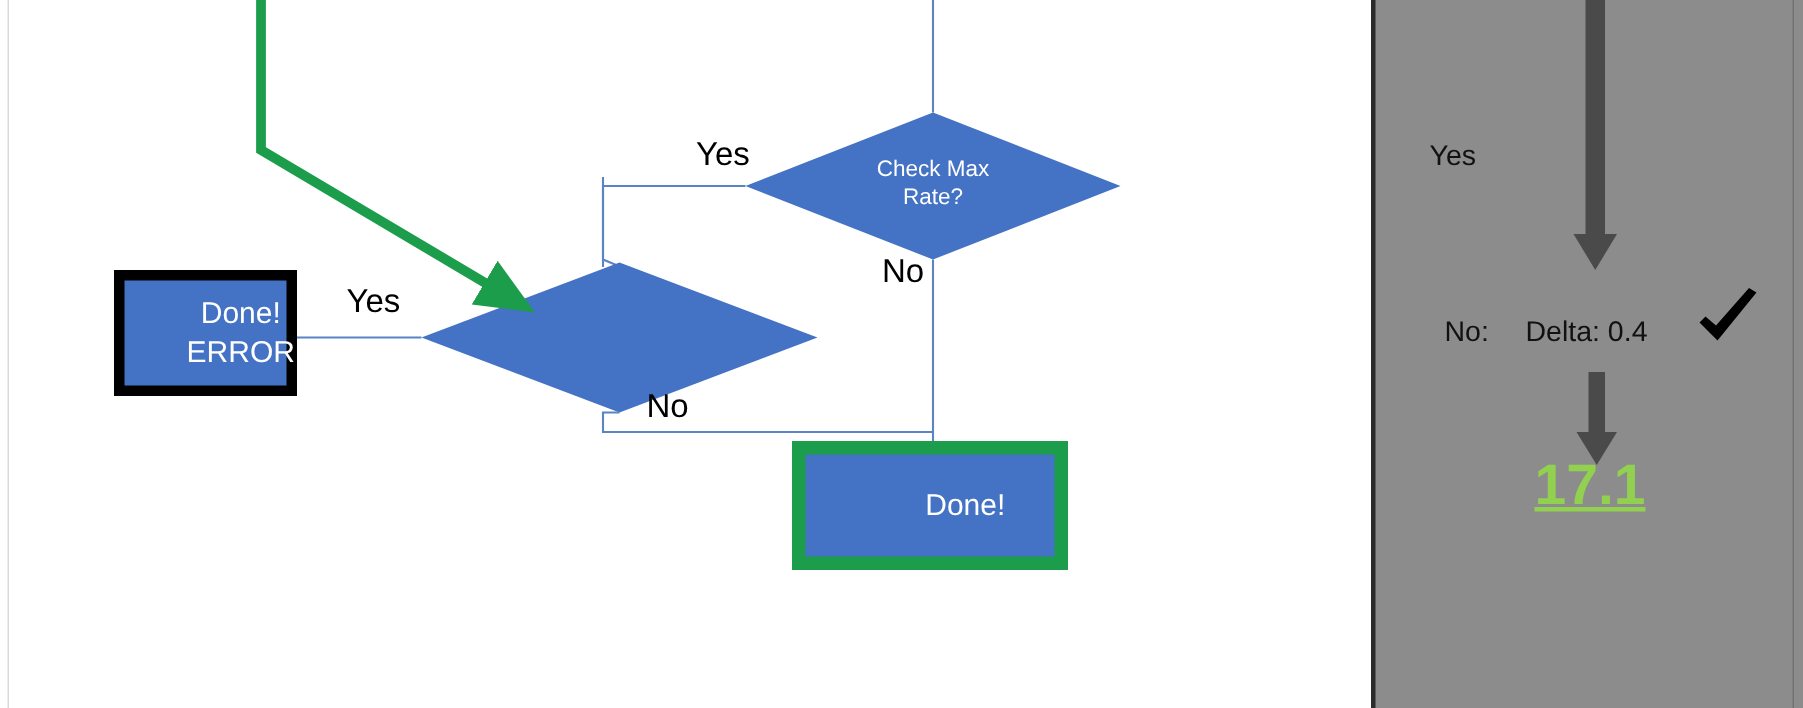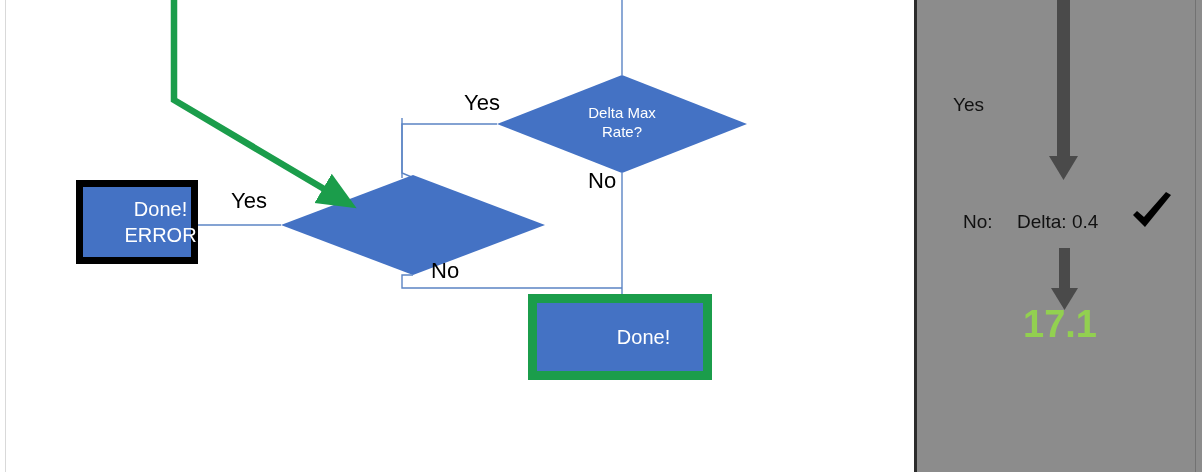--- a/index.html
+++ b/index.html
@@ -115,20 +115,21 @@
   }
   #panel-value {
     position: absolute;
     left: 106px;
     top: 305px;
     color: #92d050;
     font-size: 38px;
     font-weight: bold;
     line-height: 1;
     white-space: nowrap;
+    text-decoration: underline;
   }
   .left-rule {
     position: absolute;
     left: 5px;
     top: 0;
     width: 1px;
     height: 472px;
     background: #d9d9d9;
   }
 </style>
@@ -159,21 +160,21 @@
 
       <line x1="281" y1="225" x2="198" y2="225" stroke="#5b84c4" stroke-width="1.4"></line>
 
       <polyline points="413,275 402,275 402,288 622,288" fill="none" stroke="#5b84c4" stroke-width="1.4"></polyline>
 
       <line x1="622" y1="173" x2="622" y2="296" stroke="#5b84c4" stroke-width="1.4"></line>
 
       <polyline points="174,0 174,100 341,199" fill="none" stroke="#1b9d4b" stroke-width="6.5" stroke-linejoin="miter" stroke-linecap="butt" marker-end="url(#greenhead)"></polyline>
     </svg>
 
-    <div class="node-label" style="left:540px; top:103px; width:164px;">Delta Max
+    <div class="node-label" style="left:540px; top:103px; width:164px;">Check Max
 Rate?</div>
 
 
     <div class="box" id="done-error-box">Done!
 ERROR</div>
 
     <div class="box" id="done-box">Done!</div>
 
     <div class="edge-label" style="left:464px; top:92px;">Yes</div>
 

